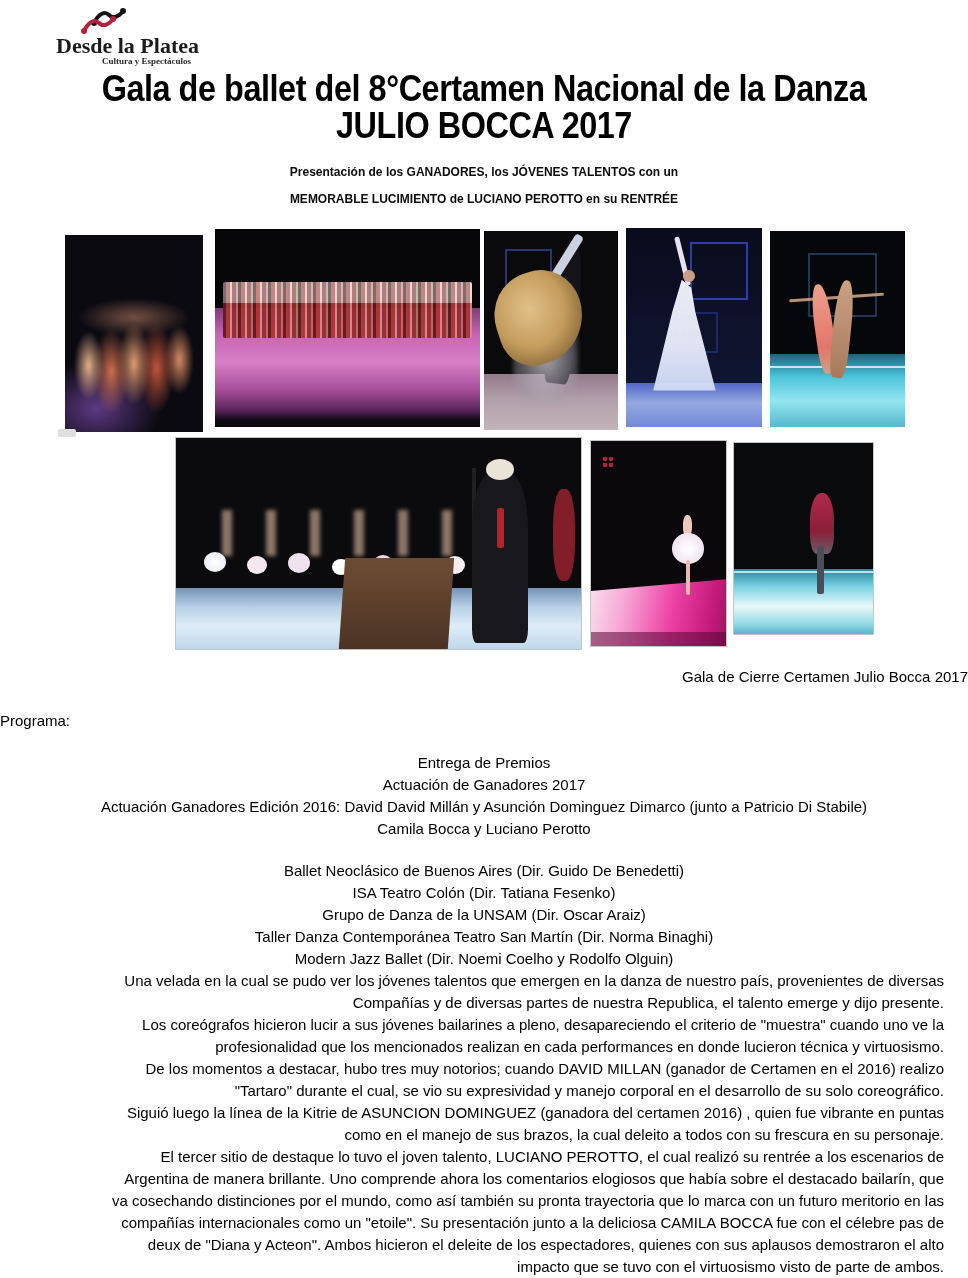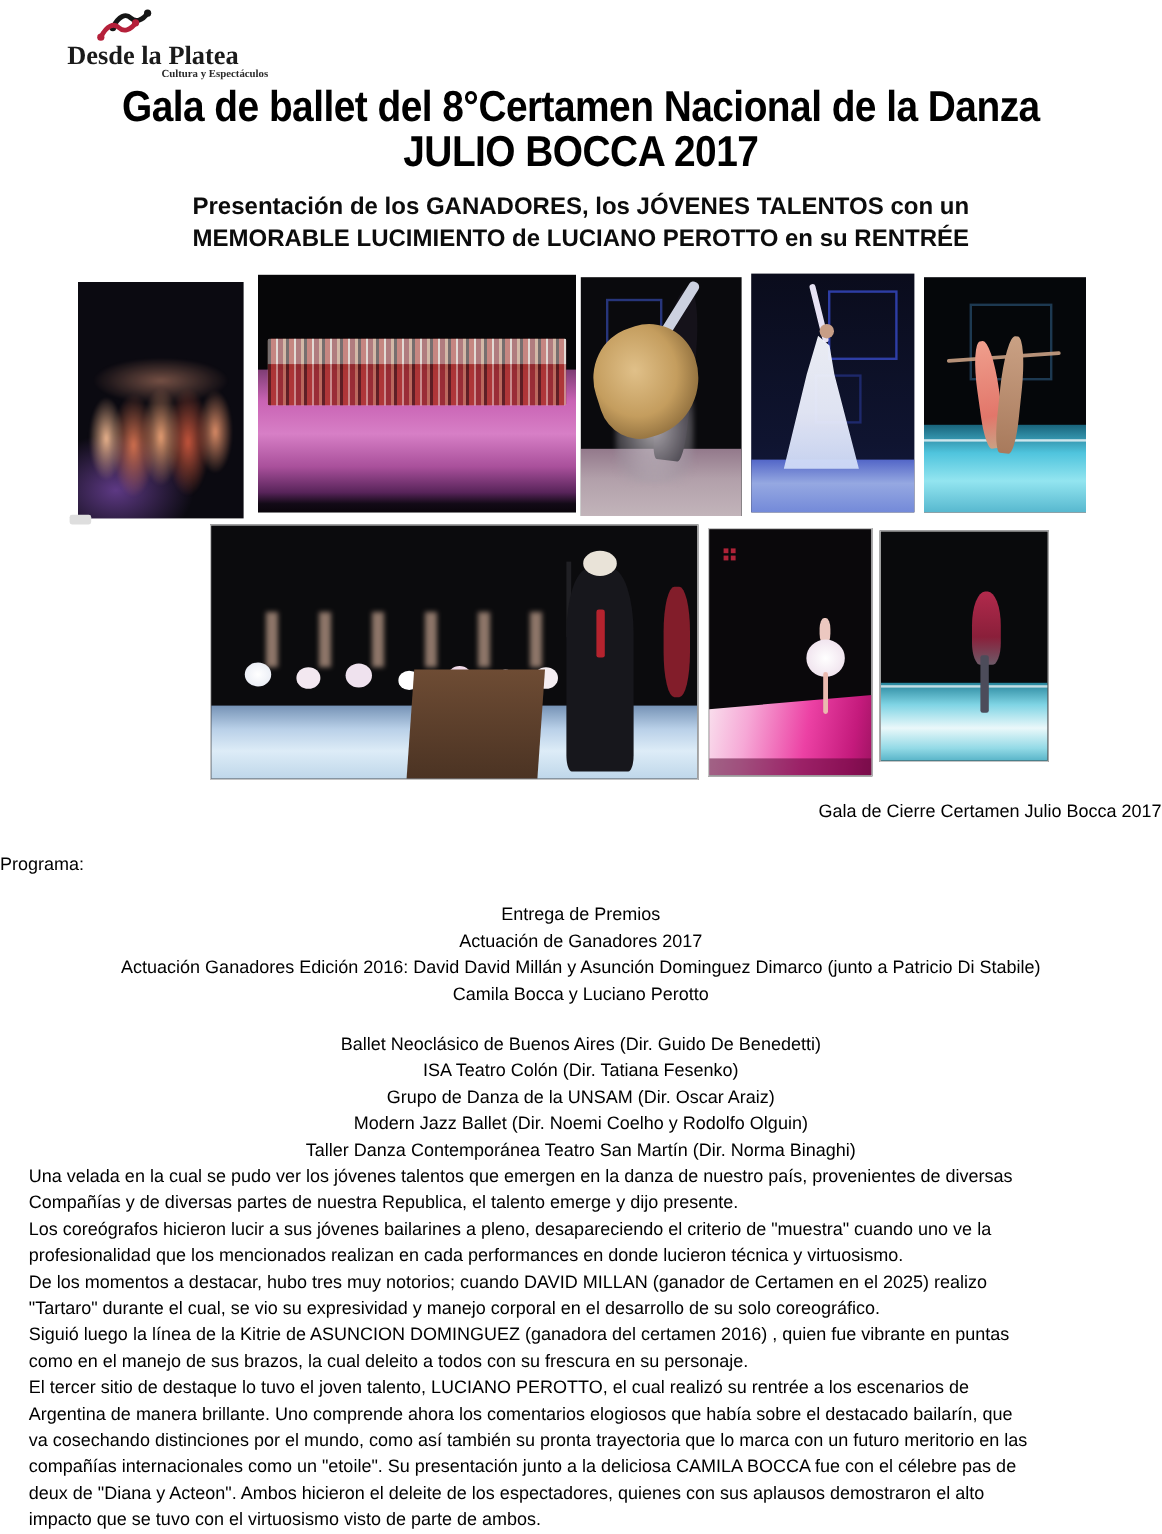--- a/index.html
+++ b/index.html
@@ -10,32 +10,32 @@
 
   
   .logo { position:absolute; left:56px; top:2px; width:200px; }
   .logo svg { display:block; margin-left:22px; }
   .brand-name {
     font-family:"Liberation Serif", serif; font-weight:bold;
     font-size:22px; line-height:20px; color:#1b1b1b; white-space:nowrap;
   }
   .brand-tagline {
     font-family:"Liberation Serif", serif; font-weight:bold;
-    font-size:9px; line-height:11px; color:#2a2a2a; margin-left:46px; white-space:nowrap;text-align:center;
+    font-size:9px; line-height:11px; color:#2a2a2a; margin-left:46px; white-space:nowrap;
   }
 
   
   .title {
     position:absolute; top:70px; left:0; width:968px; text-align:center;
     font-weight:bold; font-size:36px; line-height:37px; letter-spacing:-0.5px;
     white-space:pre-line; transform:scaleX(.9); transform-origin:50% 0; color:#000;
   }
   .subtitle {
     position:absolute; top:159px; left:0; width:968px; text-align:center;
-    font-weight:bold; font-size:20px; line-height:27px; white-space:pre-line; color:#0c0c0c;
+    font-weight:bold; font-size:12px; line-height:27px; white-space:pre-line; color:#0c0c0c;
   }
 
   
   .photo { position:absolute; overflow:hidden; background:#0a0a0d; }
   .photo i { position:absolute; display:block; }
   .bordered { border:1px solid #c4c4c4; }
 
   
   .p1 { left:65px; top:235px; width:138px; height:197px; background:#0b0a11; }
   .p1 .glow { left:-25%; bottom:-12%; width:95%; height:48%;
@@ -133,21 +133,21 @@
   .p8 .legs { left:60%; top:54%; width:4.5%; height:25%; background:#4c4c5a; border-radius:2px; }
 
   .artifact { position:absolute; left:58px; top:429px; width:18px; height:8px; background:#dedede; border-radius:2px; }
 
   
   .caption  { position:absolute; top:666px; left:0; width:968px; text-align:right; font-size:15px; line-height:22px; }
   .prog-head{ position:absolute; top:710px; left:0; width:968px; text-align:left; font-size:15px; line-height:22px; }
   .program  { position:absolute; top:752px; left:0; width:968px; text-align:center; }
   .companies{ position:absolute; top:860px; left:0; width:968px; text-align:center; }
   .program .line, .companies .line { font-size:15px; line-height:22px; }
-  .paras    { position:absolute; top:970px; left:24px; width:920px; text-align:left; }
+  .paras    { position:absolute; top:970px; left:24px; width:920px; text-align:right; }
   .paras .para { margin:0; font-size:15px; line-height:22px; white-space:pre-line; }
 </style>
 </head>
 <body>
 
 <header class="logo">
   <svg width="52" height="34" viewBox="0 0 52 34" aria-hidden="true">
     <g fill="none" stroke-linecap="round">
       <path d="M16 21 C21 11, 27 9, 31 13 C35 17, 41 15, 45 9" stroke="#161616" stroke-width="4"></path>
       <circle cx="16" cy="21" r="3" fill="#161616"></circle>
@@ -234,30 +234,30 @@
     <div class="line">Entrega de Premios</div>
     <div class="line">Actuación de Ganadores 2017</div>
     <div class="line">Actuación Ganadores Edición 2016: David David Millán y Asunción Dominguez Dimarco (junto a Patricio Di Stabile)</div>
     <div class="line">Camila Bocca y Luciano Perotto</div>
   </div>
 
 <div class="companies">
     <div class="line">Ballet Neoclásico de Buenos Aires (Dir. Guido De Benedetti)</div>
     <div class="line">ISA Teatro Colón (Dir. Tatiana Fesenko)</div>
     <div class="line">Grupo de Danza de la UNSAM (Dir. Oscar Araiz)</div>
+    <div class="line">Taller Danza Contemporánea Teatro San Martín (Dir. Norma Binaghi)</div>
     <div class="line">Modern Jazz Ballet (Dir. Noemi Coelho y Rodolfo Olguin)</div>
-    <div class="line">Taller Danza Contemporánea Teatro San Martín (Dir. Norma Binaghi)</div>
   </div>
 
 <div class="paras">
     <div class="para">Una velada en la cual se pudo ver los jóvenes talentos que emergen en la danza de nuestro país, provenientes de diversas
 Compañías y de diversas partes de nuestra Republica, el talento emerge y dijo presente.</div>
     <div class="para">Los  coreógrafos hicieron lucir a sus jóvenes bailarines  a pleno, desapareciendo el criterio de "muestra" cuando uno ve la
 profesionalidad que  los mencionados realizan en cada performances en donde lucieron técnica y virtuosismo.</div>
-    <div class="para">De los momentos a destacar,  hubo tres muy notorios; cuando DAVID MILLAN (ganador de Certamen en el 2025) realizo
+    <div class="para">De los momentos a destacar,  hubo tres muy notorios; cuando DAVID MILLAN (ganador de Certamen en el 2016) realizo
 "Tartaro" durante el cual, se vio su expresividad y manejo corporal  en el desarrollo de su solo coreográfico.</div>
     <div class="para">Siguió luego la línea de la Kitrie de ASUNCION DOMINGUEZ (ganadora del certamen 2016) , quien fue vibrante en puntas
 como en el manejo de sus brazos, la cual deleito a todos con su frescura en su personaje.</div>
     <div class="para">El tercer sitio de destaque lo tuvo el joven talento, LUCIANO PEROTTO, el cual realizó su rentrée a los escenarios de
 Argentina de manera brillante. Uno  comprende ahora los comentarios elogiosos que había sobre el destacado bailarín, que
 va cosechando distinciones  por el mundo, como así también su  pronta trayectoria que lo marca con un futuro meritorio en las
 compañías internacionales como un "etoile". Su presentación  junto a la deliciosa CAMILA BOCCA  fue con el célebre pas de
 deux de "Diana y Acteon". Ambos hicieron el deleite de los espectadores, quienes con sus aplausos demostraron el alto
 impacto que se tuvo con el virtuosismo visto de parte de ambos.</div>
   </div>

